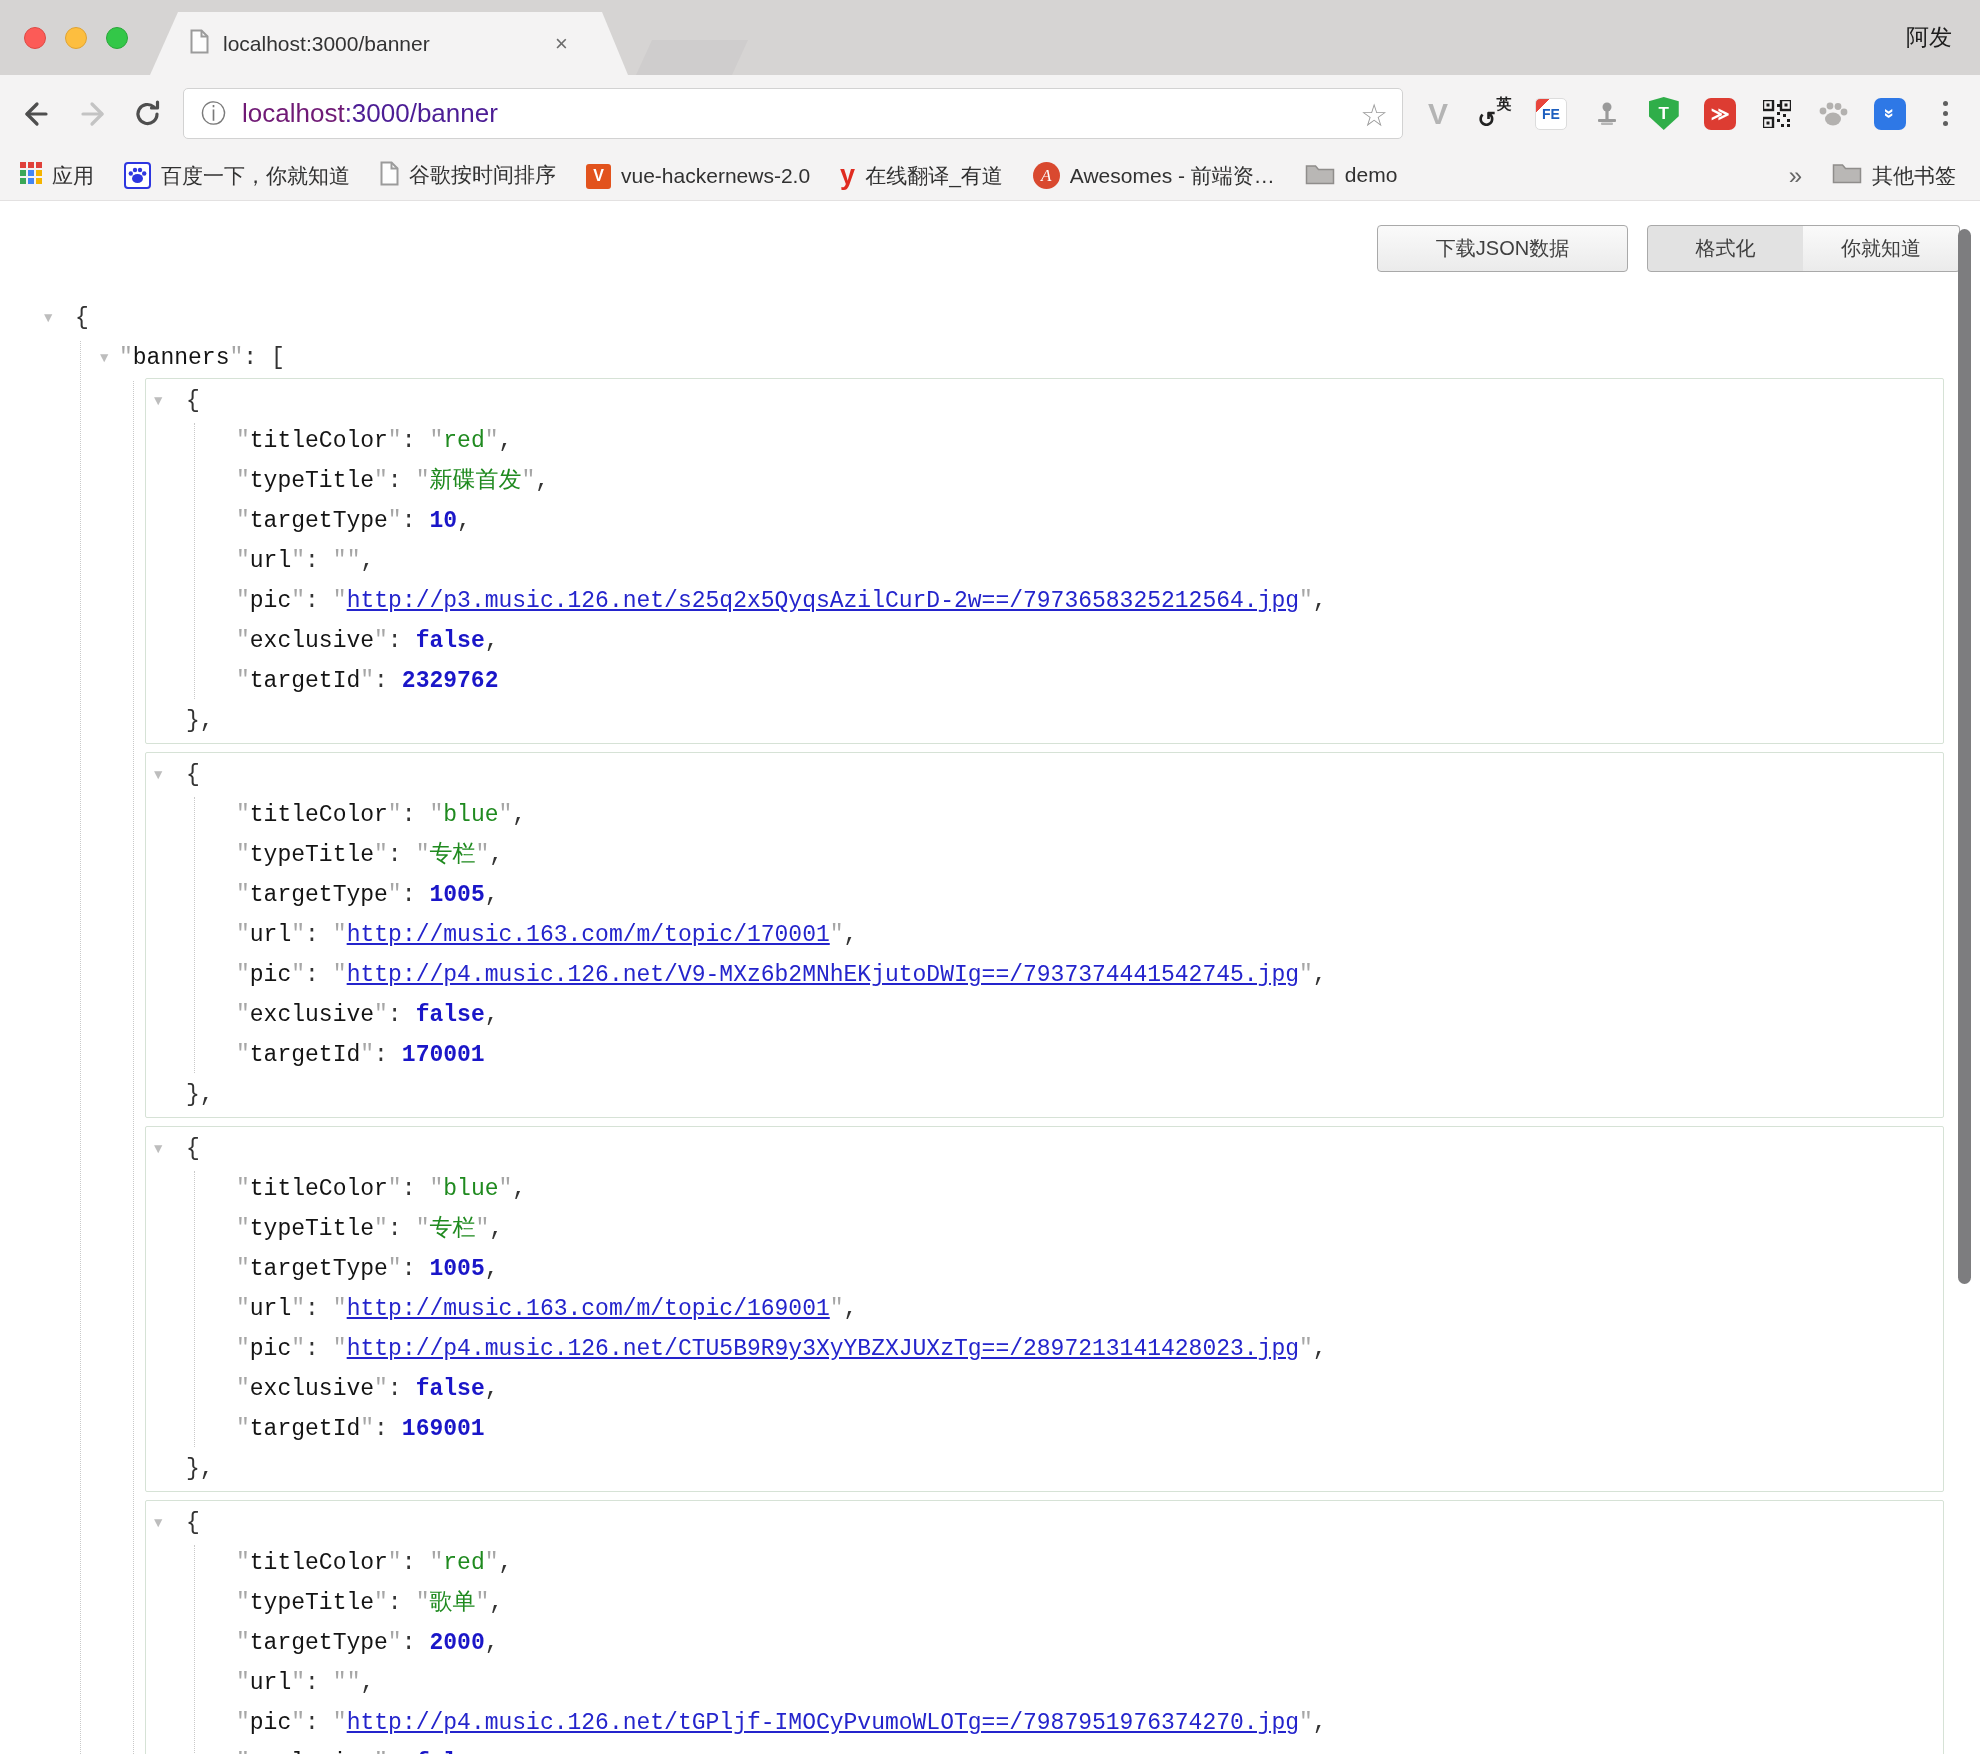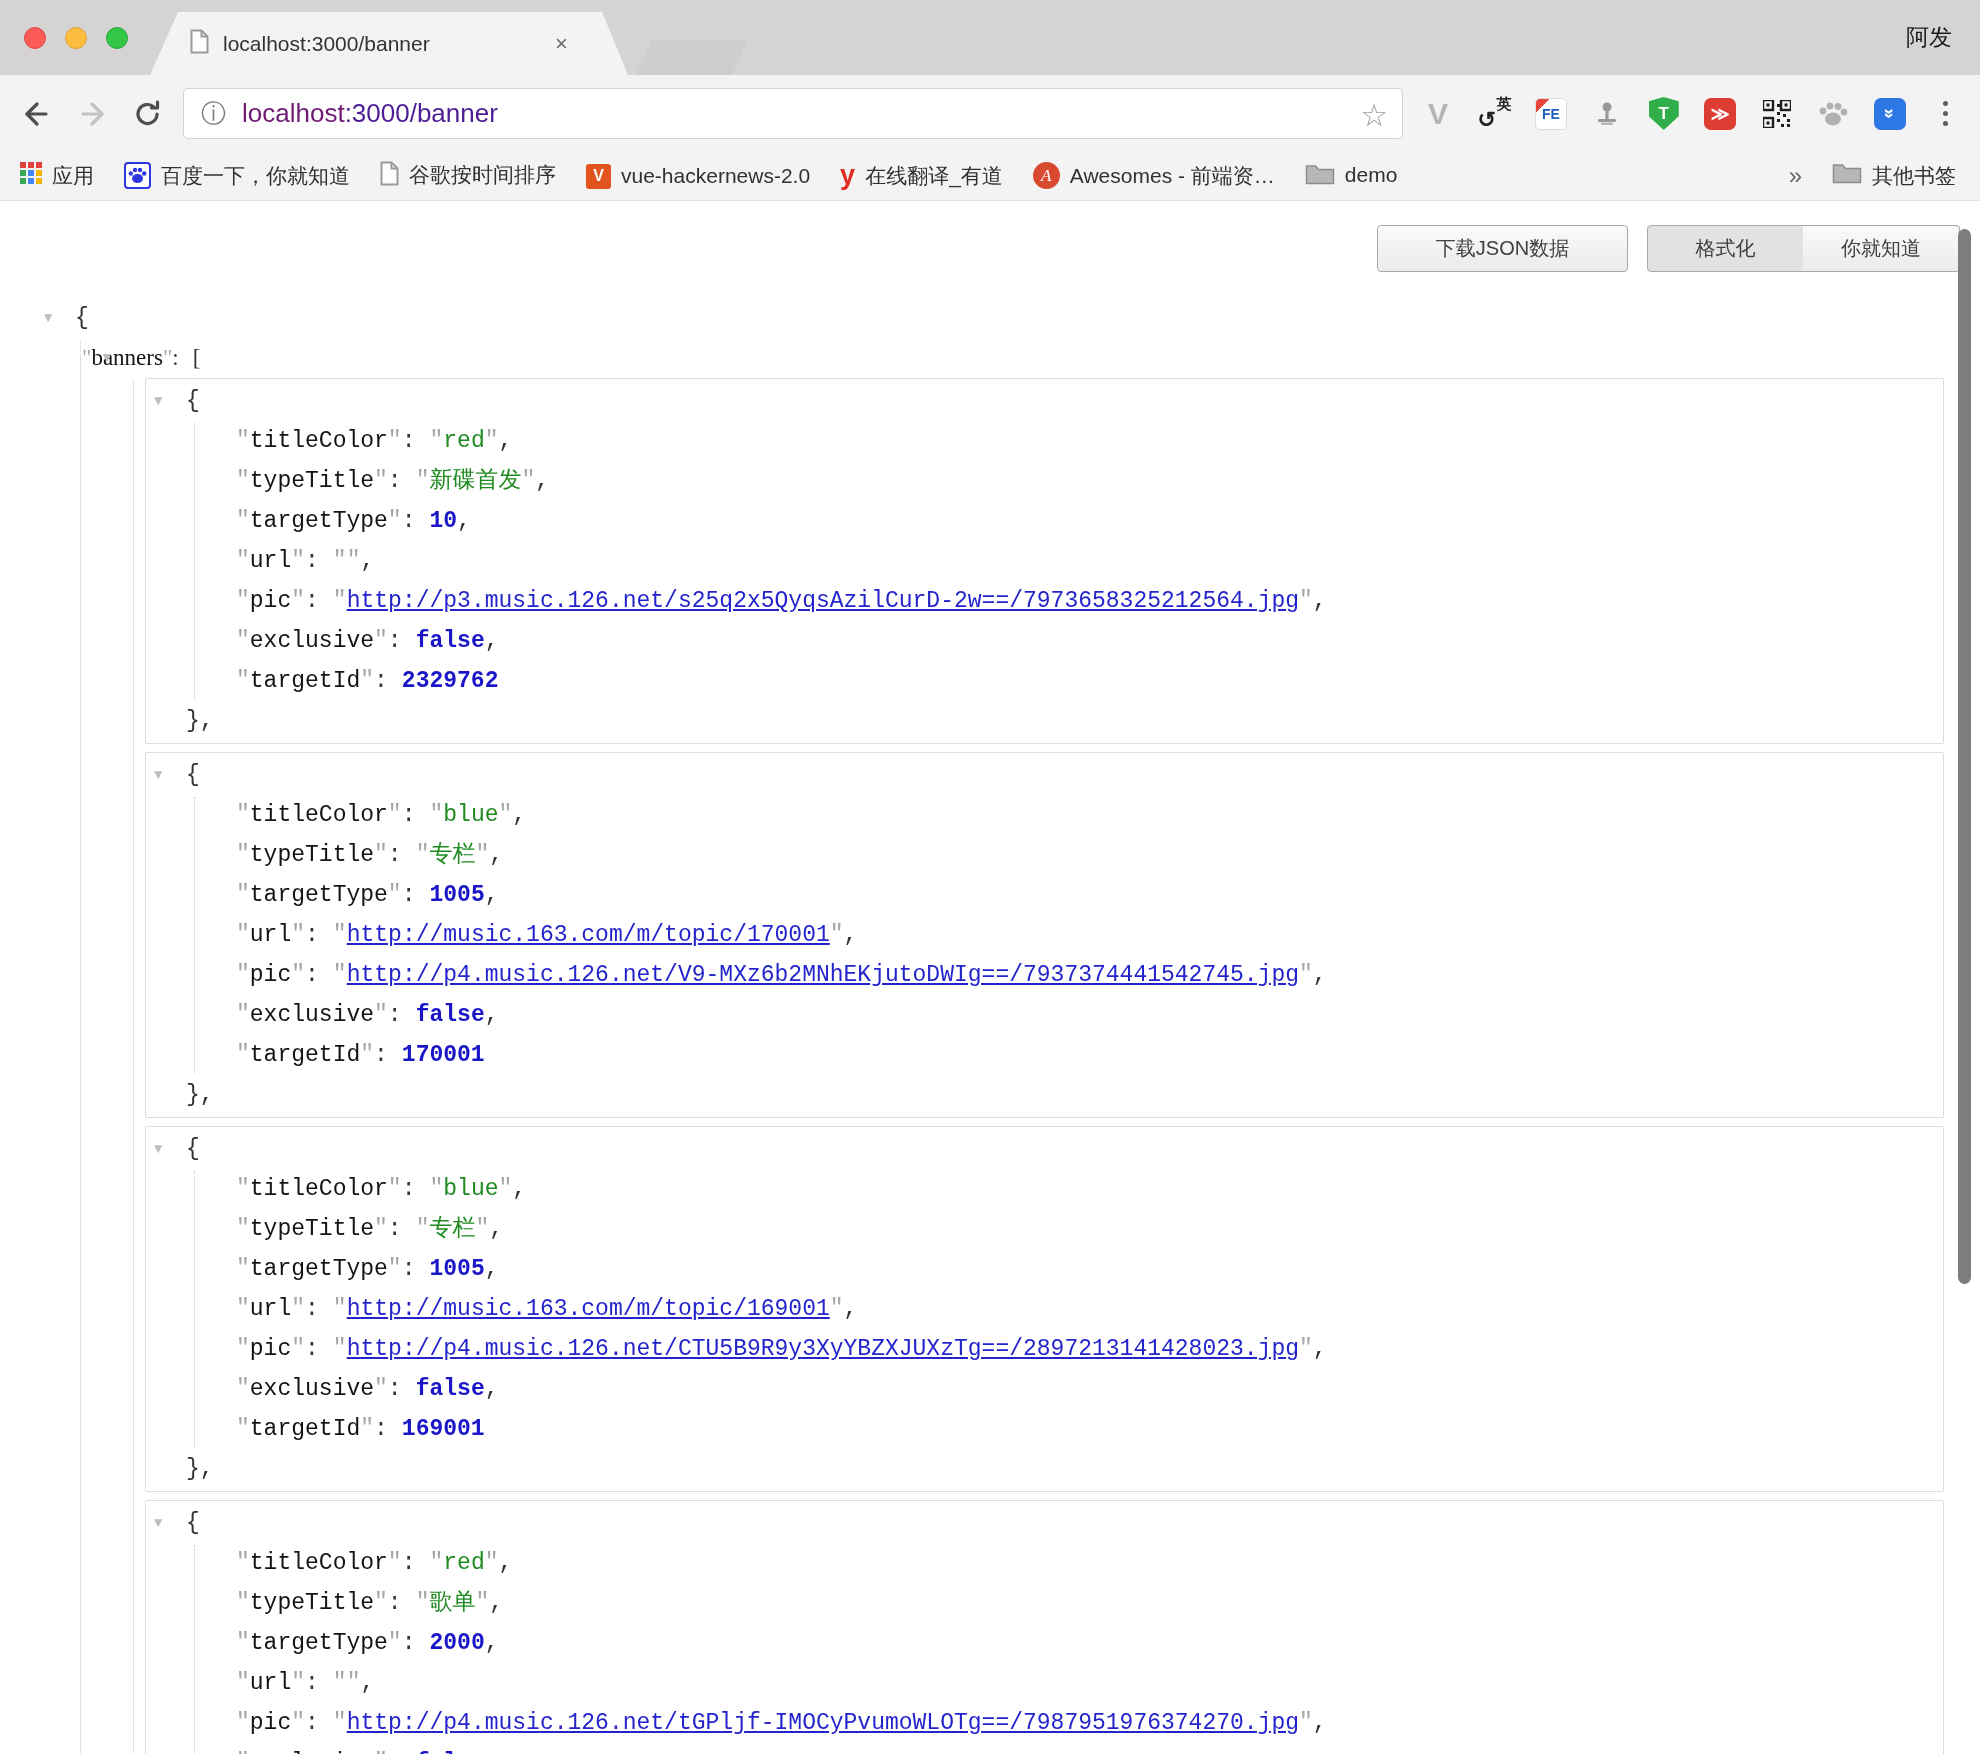--- a/index.html
+++ b/index.html
@@ -84,21 +84,21 @@
   .btn-collapse { left:1803px; width:157px; border-radius:0 4px 4px 0; border-left:none; }
   .scroll-thumb { position:absolute; left:1958px; top:28px; width:13px; height:1055px;
     background:#7d7d7f; border-radius:7px; }
 
   
   .json { position:absolute; left:0; top:97px; right:0;
     font-family:"Liberation Mono", "DejaVu Sans Mono", monospace;
     font-size:23px; line-height:40px; color:#222; }
   .line { position:relative; height:40px; white-space:nowrap; }
   .line.root-open { padding-left:75px; }
-  .line.banners-line { padding-left:82px;font-family:Liberation Serif, serif; }
+  .line.banners-line { padding-left:119px; }
   .line.open, .line.close { padding-left:40px; }
   .line.field { padding-left:90px; }
   .tri { position:absolute; top:0; font-size:14px; color:#bdbdbd; cursor:pointer; }
   .tri::before { content:"▼"; }
   .root-open .tri { left:44px; }
   .banners-line .tri { left:100px; }
   .open .tri { left:8px; }
   .obj { position:relative; margin-left:145px; margin-right:36px; margin-bottom:8px;
     border:1px solid #d6e2d6; border-radius:2px; padding:2px 0; background:#fff; }
   .inner-guide { position:absolute; left:48px; top:44px; bottom:44px; border-left:1px dotted #c9c9c9; }

